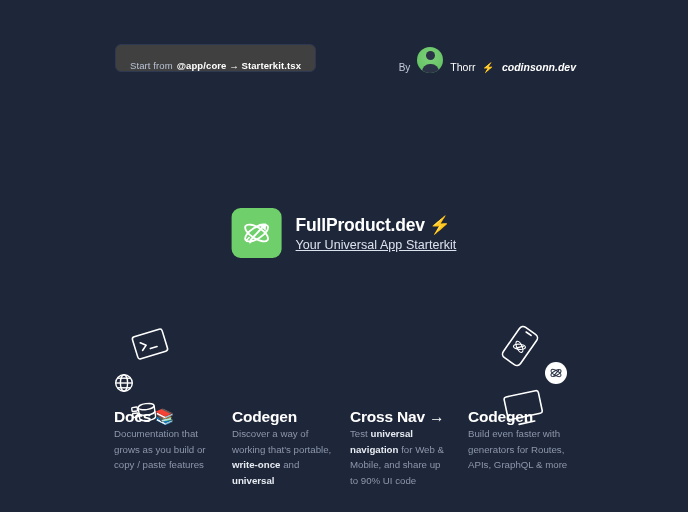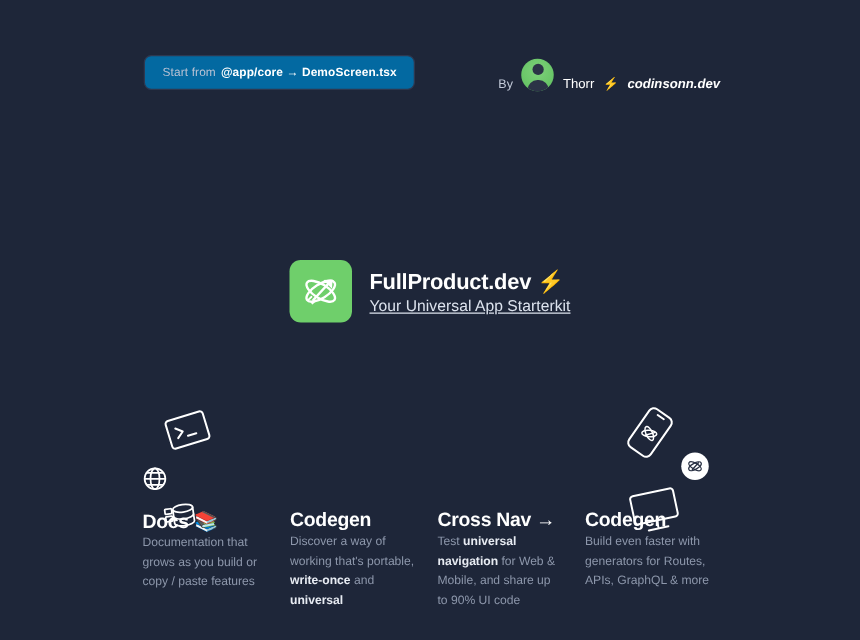--- a/index.html
+++ b/index.html
@@ -25,25 +25,25 @@
     right: 0;
     height: 100px;
   }
 
   .start-chip {
     position: absolute;
     left: 115px;
     top: 44px;
     height: 28px;
     display: flex;
-    align-items: center;
+    align-items: flex-end;
     padding: 0 14px;
     border: 1px solid #2e3850;
     border-radius: 6px;
-    background: #0369a1;
+    background: #404040;
     white-space: nowrap;
   }
   .start-chip .lead {
     font-size: 9.5px;
     color: #b9c2d4;
     letter-spacing: .1px;
   }
   .start-chip .path {
     font-size: 9.5px;
     font-weight: bold;
@@ -199,21 +199,21 @@
   }
   .card-desc b { color: #e7ebf2; font-weight: bold; }
 </style>
 </head>
 <body>
 
 <div class="topbar">
 
   <div class="start-chip">
     <span class="lead">Start from</span>
-    <span class="path">@app/core → DemoScreen.tsx</span>
+    <span class="path">@app/core → Starterkit.tsx</span>
   </div>
 
   <div class="author">
     <span class="by">By</span>
     <span class="avatar">
       <span class="head"></span>
       <span class="body"></span>
     </span>
     <span class="name">Thorr</span>
     <span class="bolt">⚡</span>

